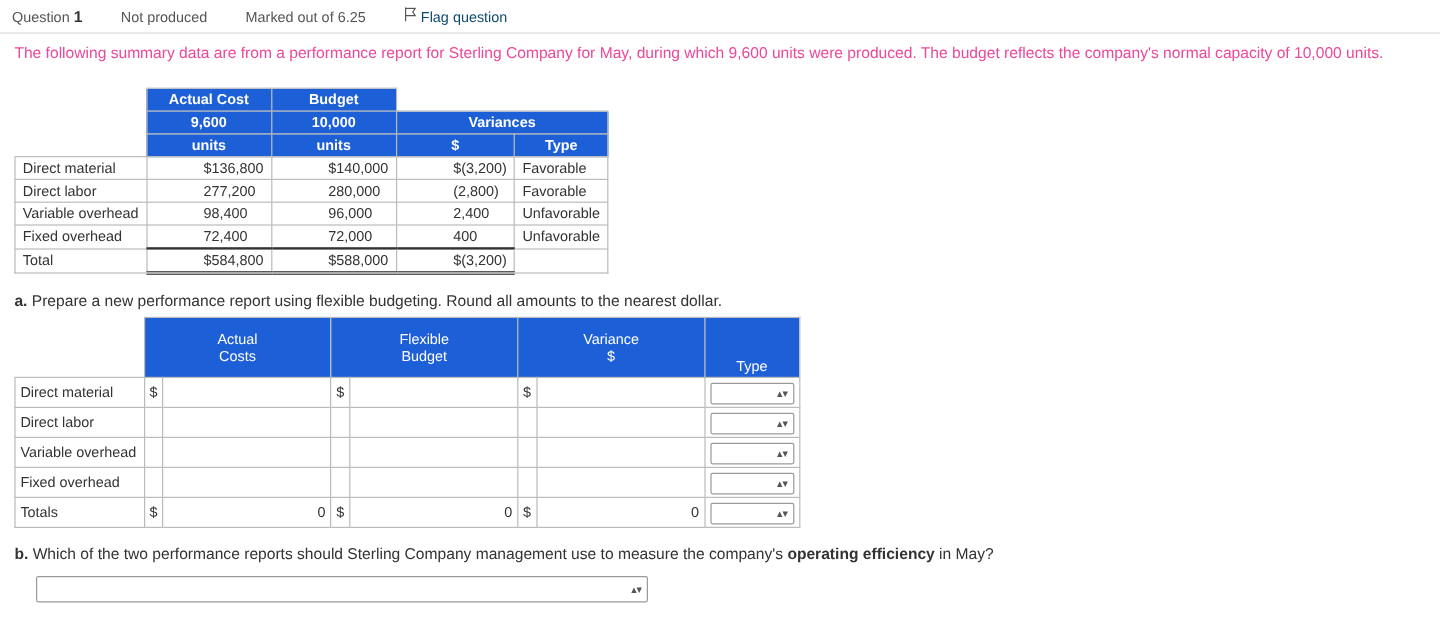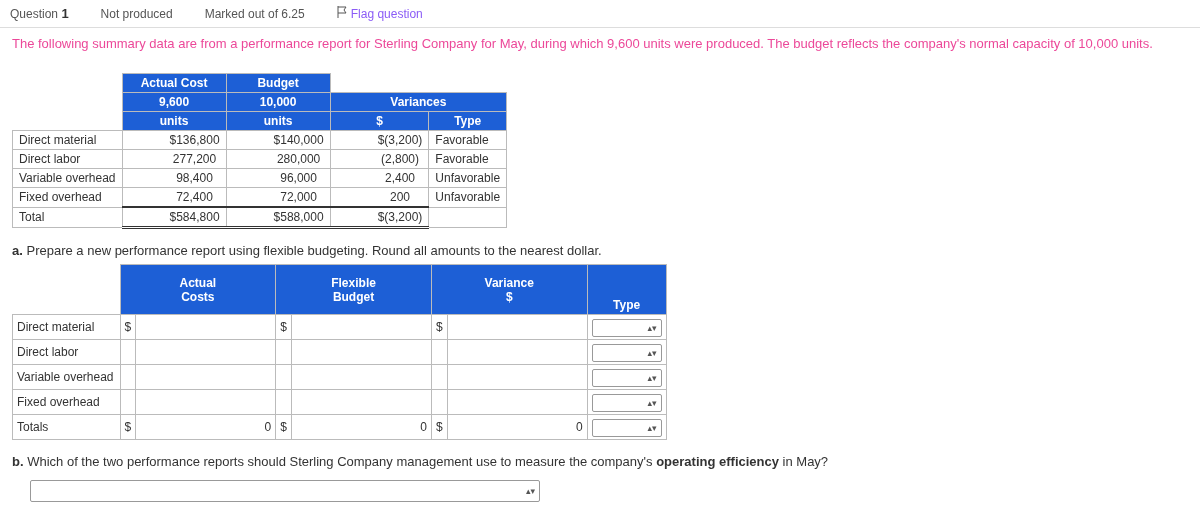--- a/index.html
+++ b/index.html
@@ -14,37 +14,37 @@
     border-bottom: 1px solid #ddd;
     padding: 6px 10px;
     display: flex;
     align-items: center;
     gap: 32px;
     font-size: 12px;
     color: #555;
   }
   .question-header .qn { color: #555; }
   .question-header .qn strong { color: #333; font-size: 13px; }
-  .flag-link { color: #8b5cf6; text-decoration: none; display: inline-flex; align-items: center; gap: 4px; cursor: pointer;}
+  .flag-link { color: #0c4a6e; text-decoration: none; display: inline-flex; align-items: center; gap: 4px; cursor: pointer;}
   .flag-icon { color: #555; }
   .content { padding: 8px 12px 20px 12px; }
   .title { font-weight: 700; font-size: 14px; color: #222; margin-bottom: 4px; }
   .intro { font-size: 13px; color: #ec4899; margin-bottom: 22px; }
   table.data1 { border-collapse: collapse; font-size: 12px; }
   table.data1 th, table.data1 td { border: 1px solid #bbb; padding: 2px 6px; white-space: nowrap; }
   table.data1 th { background: #1d5fd6; color: #fff; font-weight: 700; text-align: center; }
   table.data1 td.rowlabel { text-align: left; background:#fff;}
-  table.data1 td.num { text-align: center; padding-left: 47px; }
+  table.data1 td.num { text-align: left; padding-left: 47px; }
   table.data1 td.txt { text-align: left; }
   table.data1 tr.total td.num { border-top: 2px solid #333; }
   .part { margin-top: 14px; font-size: 13px; }
   .part .plabel { font-weight: 700; }
   table.data2 { border-collapse: collapse; font-size: 12px; margin-top:6px;}
   table.data2 th, table.data2 td { border: 1px solid #bbb; padding: 2px 4px; }
-  table.data2 th { background: #1d5fd6; color: #fff; font-weight: 700; text-align: center; height:50px;}
+  table.data2 th { background: #1d5fd6; color: #fff; font-weight: 400; text-align: center; height:50px;}
   table.data2 td.rowlabel { text-align: left; white-space: nowrap; padding-right:6px;}
   table.data2 td.dollar { text-align: left; width: 14px; padding:2px 4px;}
   table.data2 td.inputcell { width: 140px; height:20px; text-align:right; padding-right:4px;}
   table.data2 td.inputcell.blank { background:#fff;}
   .select-wrap {
     display:inline-flex; align-items:center; justify-content:space-between;
     border:1px solid #999; border-radius:2px; background:#fff;
     width:70px; height:18px; padding:0 4px; font-size:11px; color:#555;
   }
   .select-wrap.big { width:510px; height:22px; }
@@ -111,21 +111,21 @@
       <td class="rowlabel">Variable overhead</td>
       <td class="num">98,400</td>
       <td class="num">96,000</td>
       <td class="num">2,400</td>
       <td class="txt">Unfavorable</td>
     </tr>
     <tr>
       <td class="rowlabel">Fixed overhead</td>
       <td class="num">72,400</td>
       <td class="num">72,000</td>
-      <td class="num">200</td>
+      <td class="num">400</td>
       <td class="txt">Unfavorable</td>
     </tr>
     <tr class="total">
       <td class="rowlabel">Total</td>
       <td class="num" style="border-bottom:3px double #333;">$584,800</td>
       <td class="num" style="border-bottom:3px double #333;">$588,000</td>
       <td class="num" style="border-bottom:3px double #333;">$(3,200)</td>
       <td class="txt"></td>
     </tr>
   </tbody>

